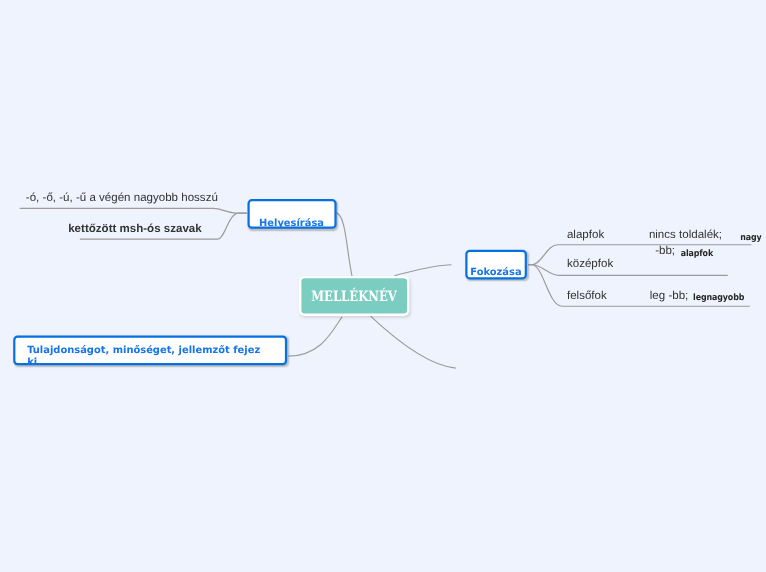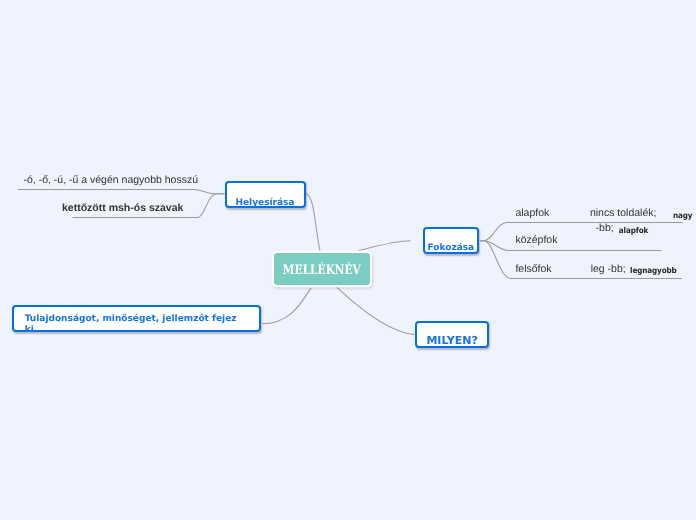--- a/index.html
+++ b/index.html
@@ -49,23 +49,20 @@
   </div>
 
   <div class="node blue-node ctr" style="left:224.5px;top:181px;width:81px;height:26.5px;font-size:9px;">
     <span style="top:2px">Helyesírása</span>
   </div>
 
   <div class="node blue-node ctr" style="left:409.9px;top:227px;width:56px;height:27.2px;font-size:9px;margin-left:13px;">
     <span style="top:1px">Fokozása</span>
   </div>
 
-  <div class="node blue-node ctr" style="left:414.9px;top:320.8px;width:74.4px;height:27.7px;font-size:11px;">
-    <span style="top:0.8px">MILYEN?</span>
-  </div>
 
   <div class="node blue-node" style="left:12.2px;top:304.7px;width:249.3px;height:27px;font-size:9px;
               padding:7.4px 10.5px;line-height:10.85px;">
     <span>Tulajdonságot, minőséget, jellemzőt fejez ki.</span>
   </div>
 
   <div class="leaf" style="left:23.5px;top:174.9px;">
     <span>-ó, -ő, -ú, -ű a végén nagyobb hosszú</span>
   </div>
   <div class="leaf" style="left:62px;top:203.1px;font-weight:bold;">

